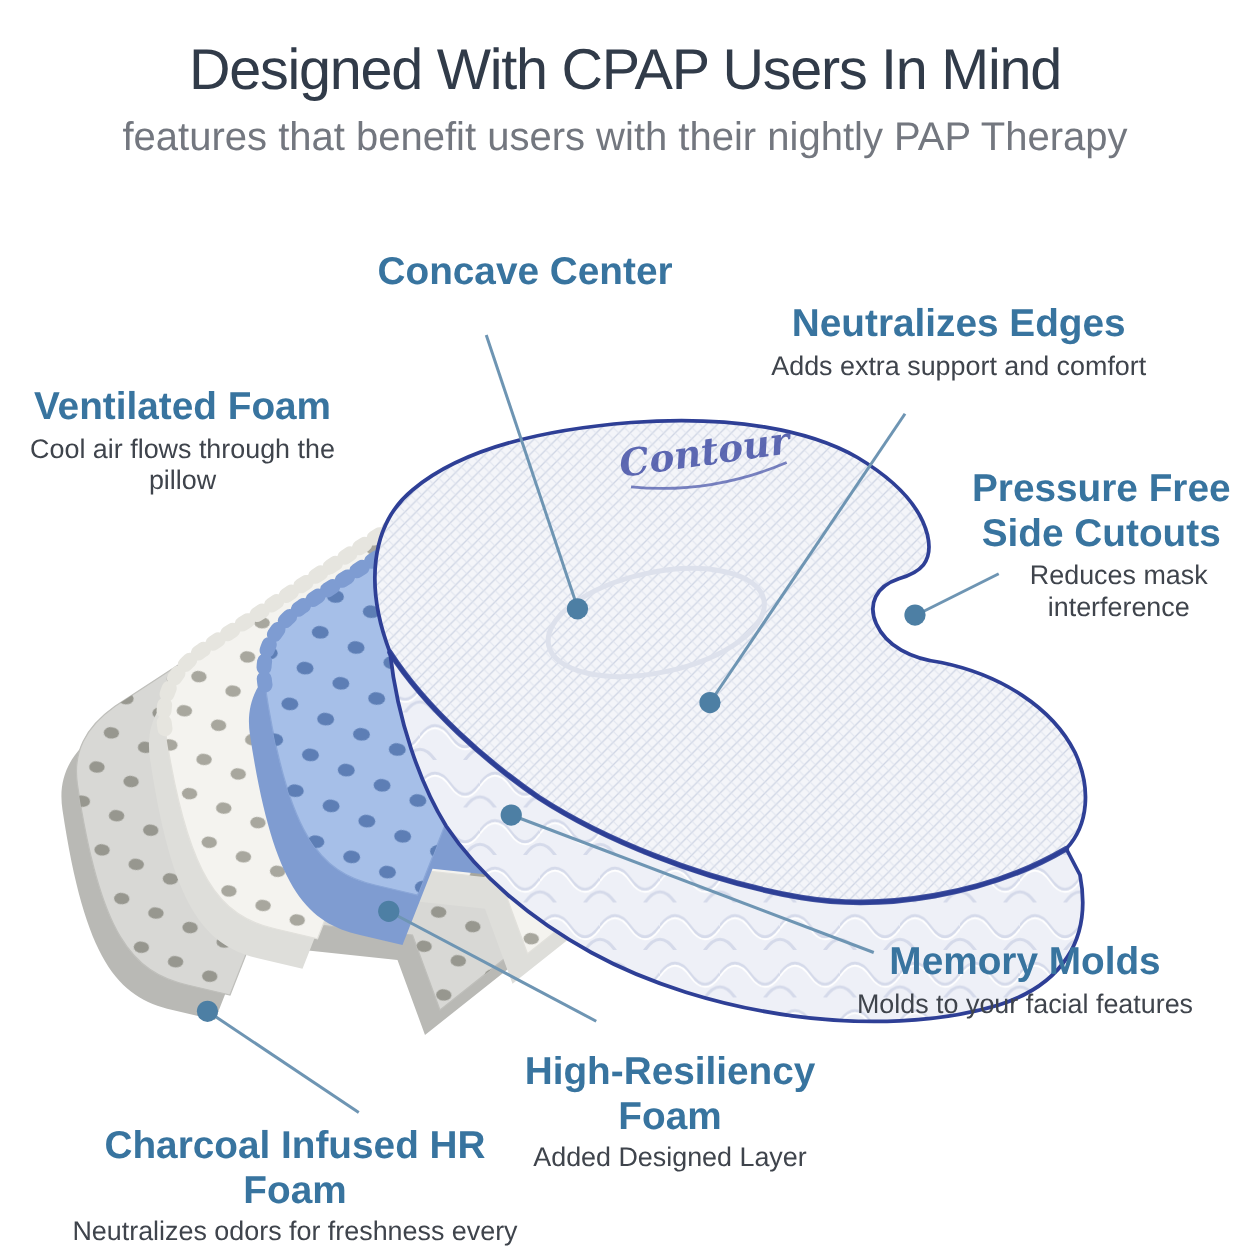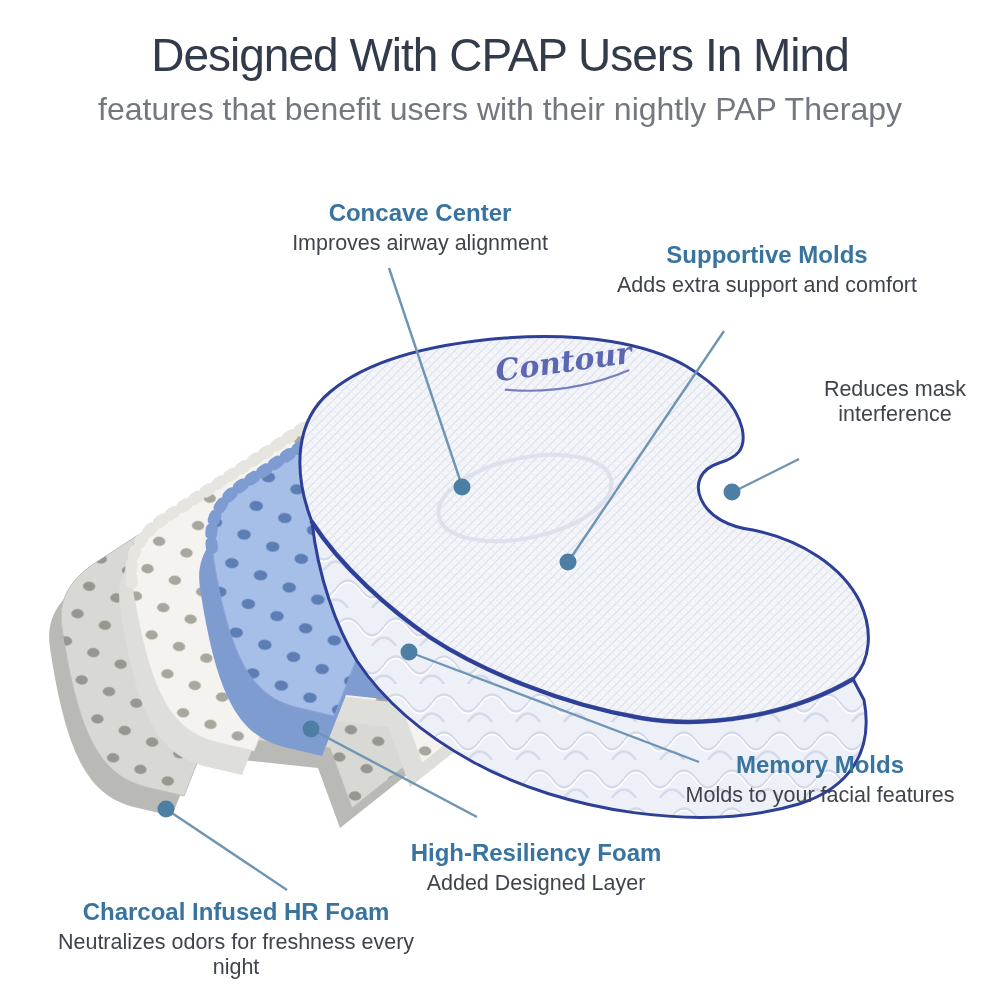--- a/index.html
+++ b/index.html
@@ -15,21 +15,21 @@
   }
   .hdr{position:absolute;left:0;top:30px;width:1000px;text-align:center;}
   .hdr-title{
     font-size:46px;font-weight:400;color:var(--title);letter-spacing:-1px;line-height:1.1;
   }
   .hdr-sub{
     margin-top:10px;font-size:32px;font-weight:400;color:var(--subtitle);letter-spacing:0px;
   }
   svg#art{position:absolute;left:0;top:0;width:1000px;height:1000px;}
   .callout{position:absolute;text-align:center;}
-  .co-title{font-size:24px;font-weight:700;color:var(--accent);line-height:1.15;}
+  .co-title{font-size:31px;font-weight:700;color:var(--accent);line-height:1.15;}
   .co-desc{font-size:21.5px;font-weight:400;color:var(--body);line-height:1.18;margin-top:4px;}
   
   #co-concave     {left:270px;top:199px;width:300px;}
   #co-supportive  {left:617px;top:241px;width:300px;}
   #co-ventilated  {left:20px; top:307px;width:252px;}
   #co-pressure    {left:772px;top:373px;width:218px;}
   #co-pressure .co-desc{margin-left:24px;margin-right:-4px;}
   #co-memory      {left:670px;top:751px;width:300px;}
   #co-highres     {left:386px;top:839px;width:300px;}
   #co-charcoal    {left:52px; top:898px;width:368px;}
@@ -158,30 +158,34 @@
     </g>
   </svg>
 
   <div class="hdr">
     <div class="hdr-title">Designed With CPAP Users In Mind</div>
     <div class="hdr-sub">features that benefit users with their nightly PAP Therapy</div>
   </div>
 
   <div class="callout" id="co-concave">
     <div class="co-title">Concave Center</div>
-    <div class="co-desc">Improves airway alignment</div>
   </div>
 
   <div class="callout" id="co-supportive">
-    <div class="co-title">Supportive Molds</div>
+    <div class="co-title">Neutralizes Edges</div>
     <div class="co-desc">Adds extra support and comfort</div>
   </div>
 
+  <div class="callout" id="co-ventilated">
+    <div class="co-title">Ventilated Foam</div>
+    <div class="co-desc">Cool air flows through the pillow</div>
+  </div>
 
   <div class="callout" id="co-pressure">
+    <div class="co-title">Pressure Free Side Cutouts</div>
     <div class="co-desc">Reduces mask interference</div>
   </div>
 
   <div class="callout" id="co-memory">
     <div class="co-title">Memory Molds</div>
     <div class="co-desc">Molds to your facial features</div>
   </div>
 
   <div class="callout" id="co-highres">
     <div class="co-title">High-Resiliency Foam</div>

